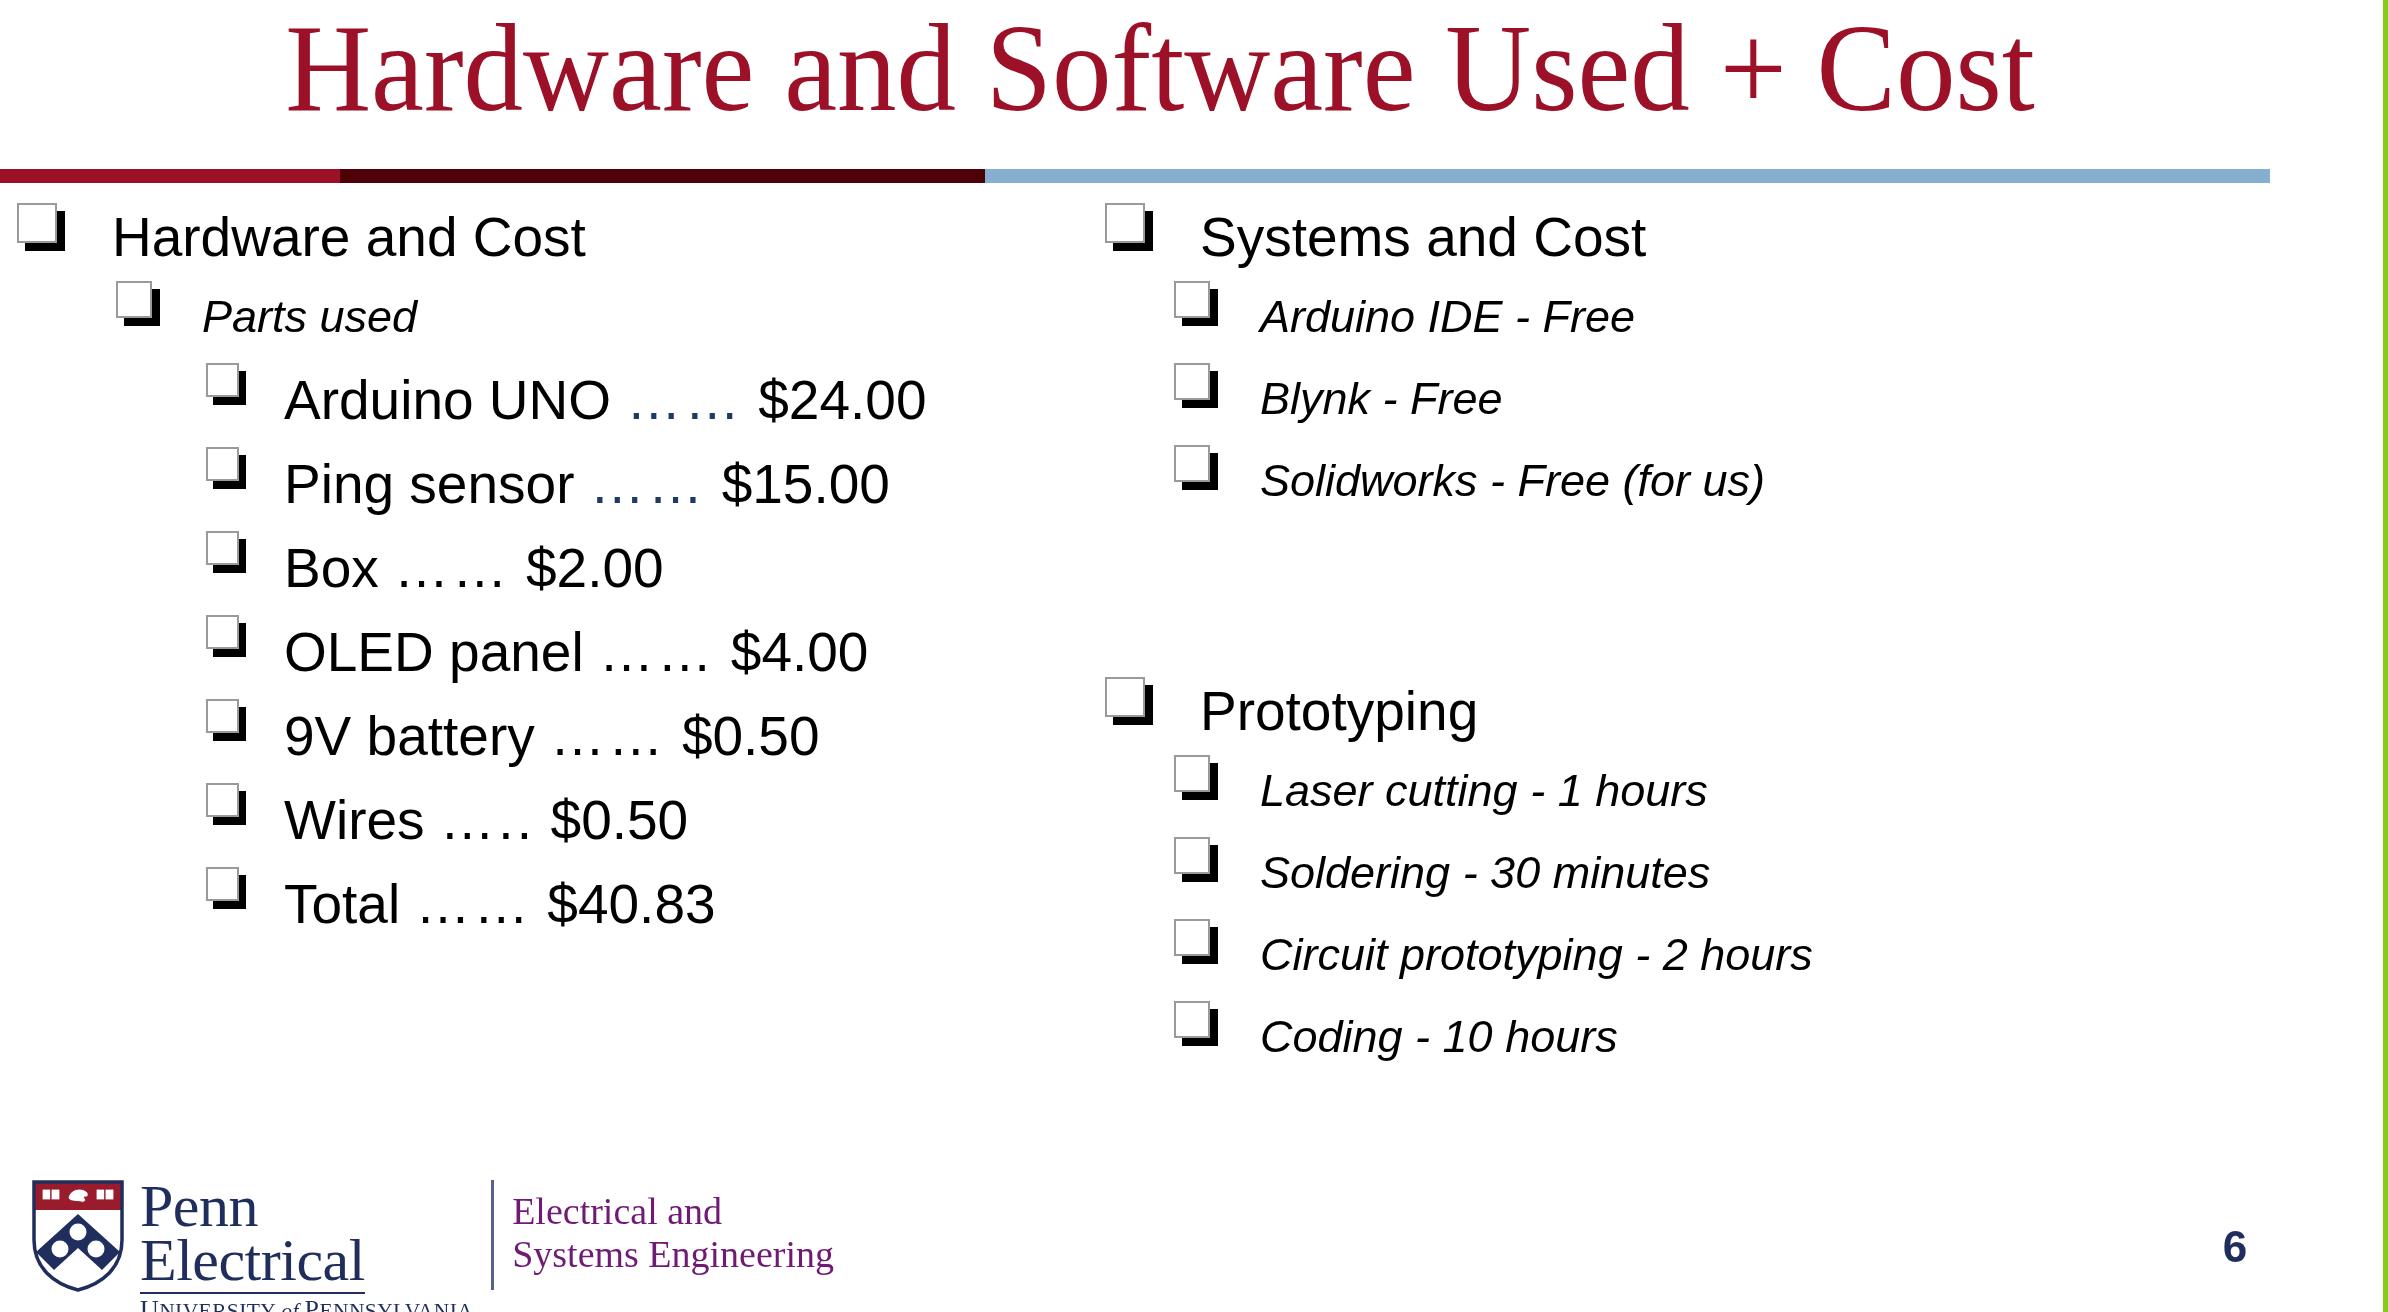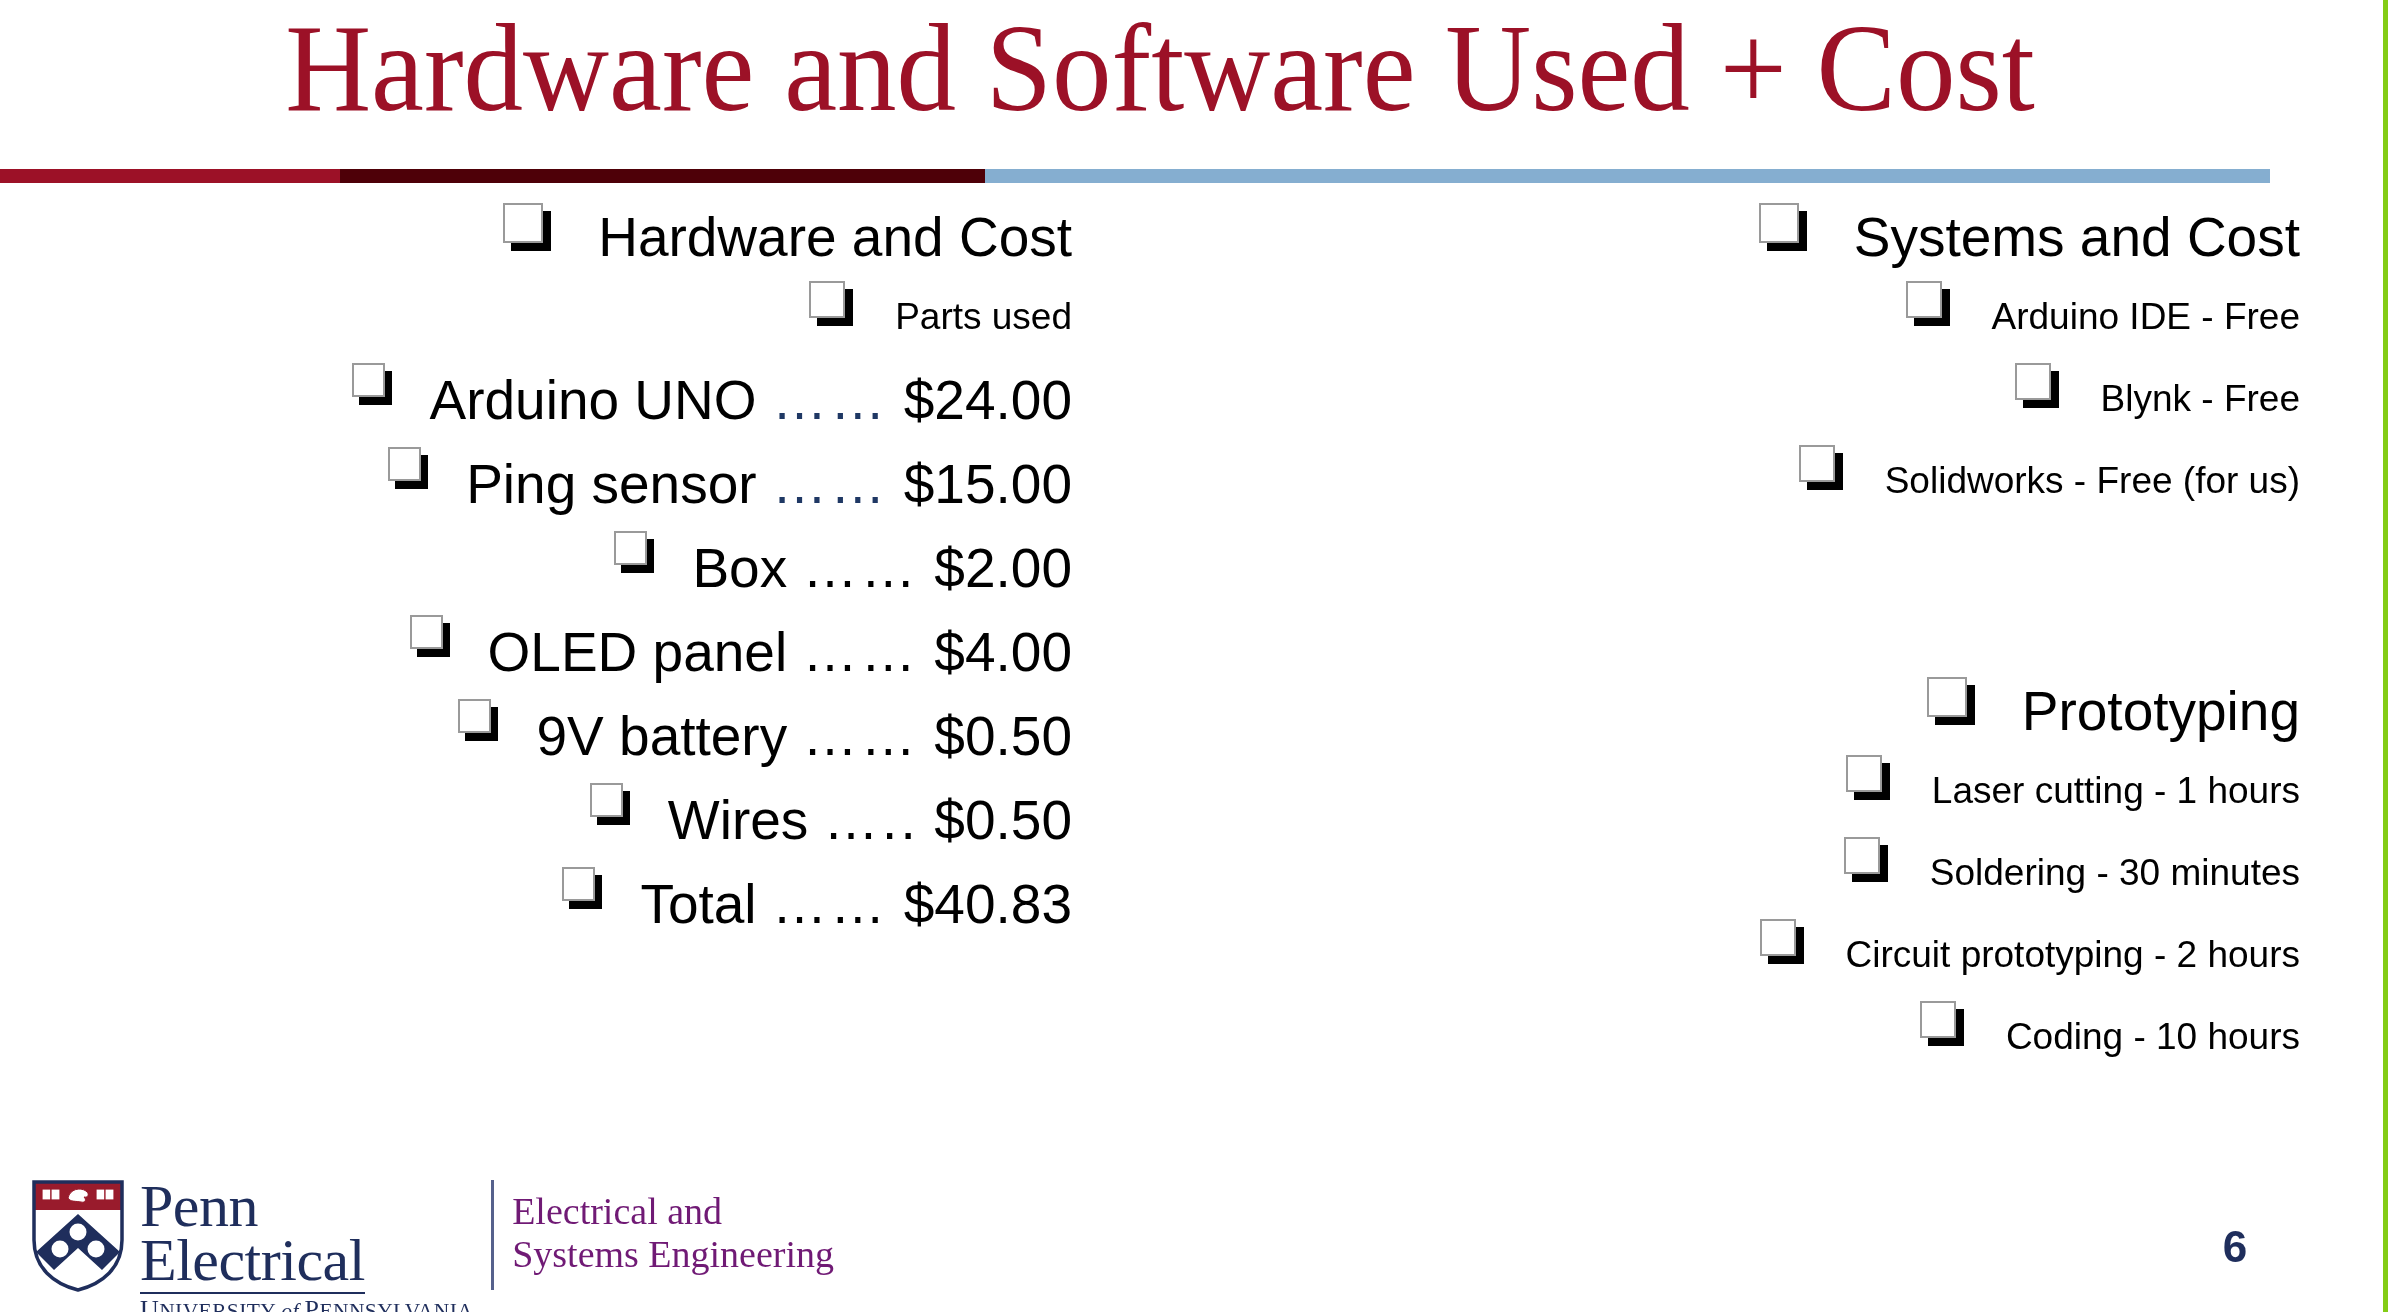--- a/index.html
+++ b/index.html
@@ -71,21 +71,20 @@
   #col-left  { left: 12px;  width: 1060px; }
   #col-right { left: 1090px; width: 1210px; }
 
   
   .bullet-item {
     display: flex;
     align-items: flex-start;
     color: #000000;
     font-family: "Liberation Sans", sans-serif;
     white-space: nowrap;
-    justify-content: flex-end;
   }
   .bullet-glyph {
     position: relative;
     flex: 0 0 auto;
     display: inline-block;
   }
   
   .bullet-glyph .shadow {
     position: absolute;
     background: #000000;
@@ -102,21 +101,21 @@
   .dots.black { color: #000000; }
 
   
   .lvl1 { margin-left: 0px; font-size: 55px; line-height: 78px; }
   .lvl1 .bullet-glyph { width: 54px; height: 62px; }
   .lvl1 .bullet-glyph .shadow { left: 13px; top: 13px; width: 40px; height: 40px; }
   .lvl1 .bullet-glyph .box    { left: 5px;  top: 5px;  width: 40px; height: 40px; }
   .lvl1 .bullet-text { margin-left: 46px; }
 
   
-  .lvl2 { margin-left: 100px; font-size: 37px; line-height: 82px; }
+  .lvl2 { margin-left: 100px; font-size: 45px; line-height: 82px; font-style: italic; }
   .lvl2 .bullet-glyph { width: 50px; height: 62px; }
   .lvl2 .bullet-glyph .shadow { left: 12px; top: 13px; width: 36px; height: 37px; }
   .lvl2 .bullet-glyph .box    { left: 4px;  top: 5px;  width: 36px; height: 37px; }
   .lvl2 .bullet-text { margin-left: 40px; }
 
   
   .lvl3 { margin-left: 190px; font-size: 55px; line-height: 84px; }
   .lvl3 .bullet-glyph { width: 46px; height: 60px; }
   .lvl3 .bullet-glyph .shadow { left: 11px; top: 13px; width: 33px; height: 34px; }
   .lvl3 .bullet-glyph .box    { left: 4px;  top: 5px;  width: 33px; height: 34px; }

